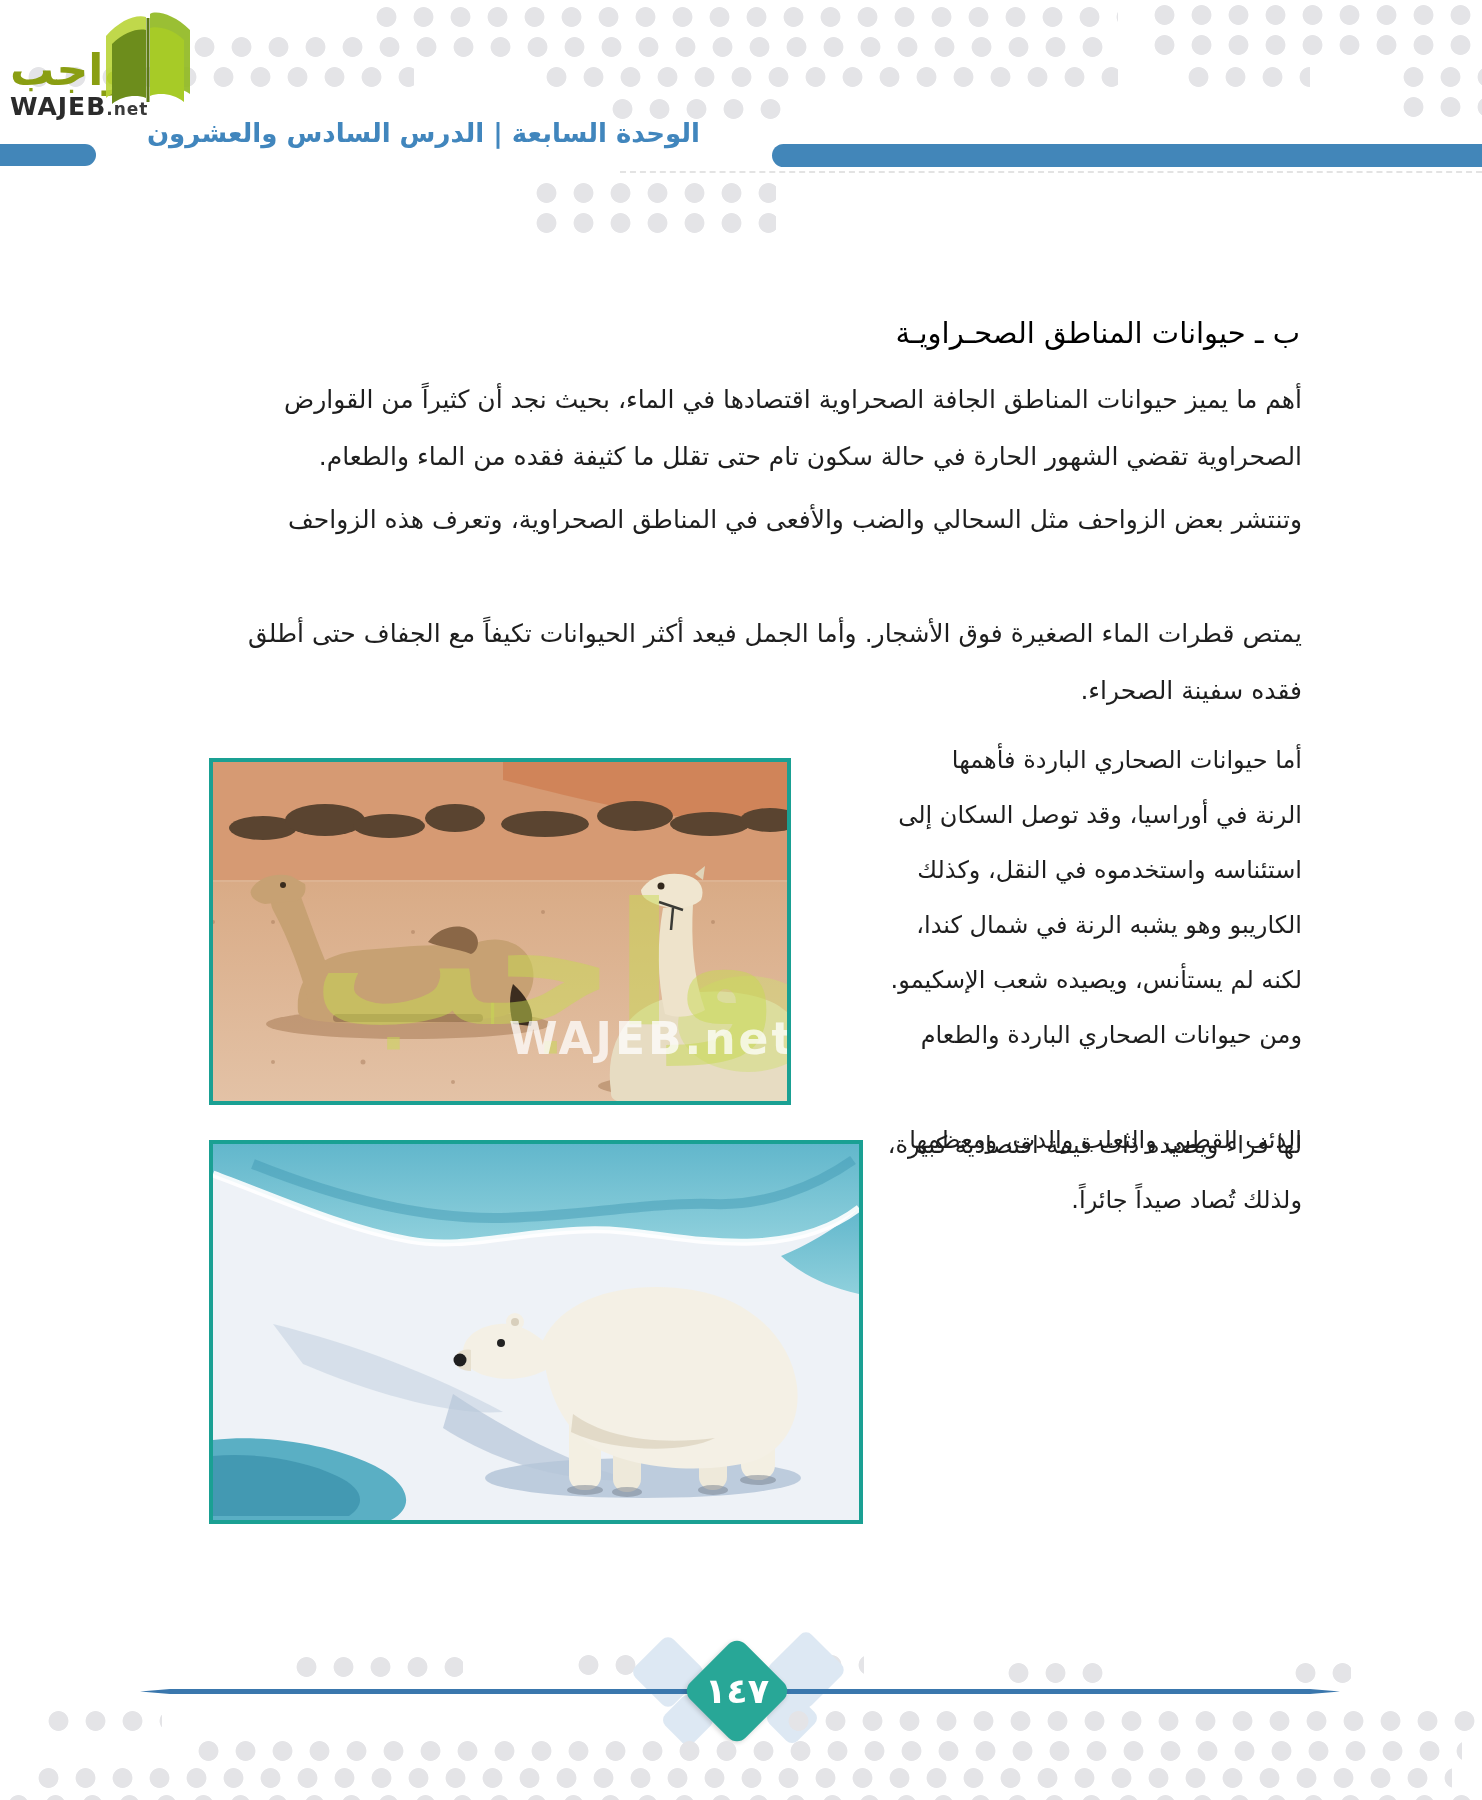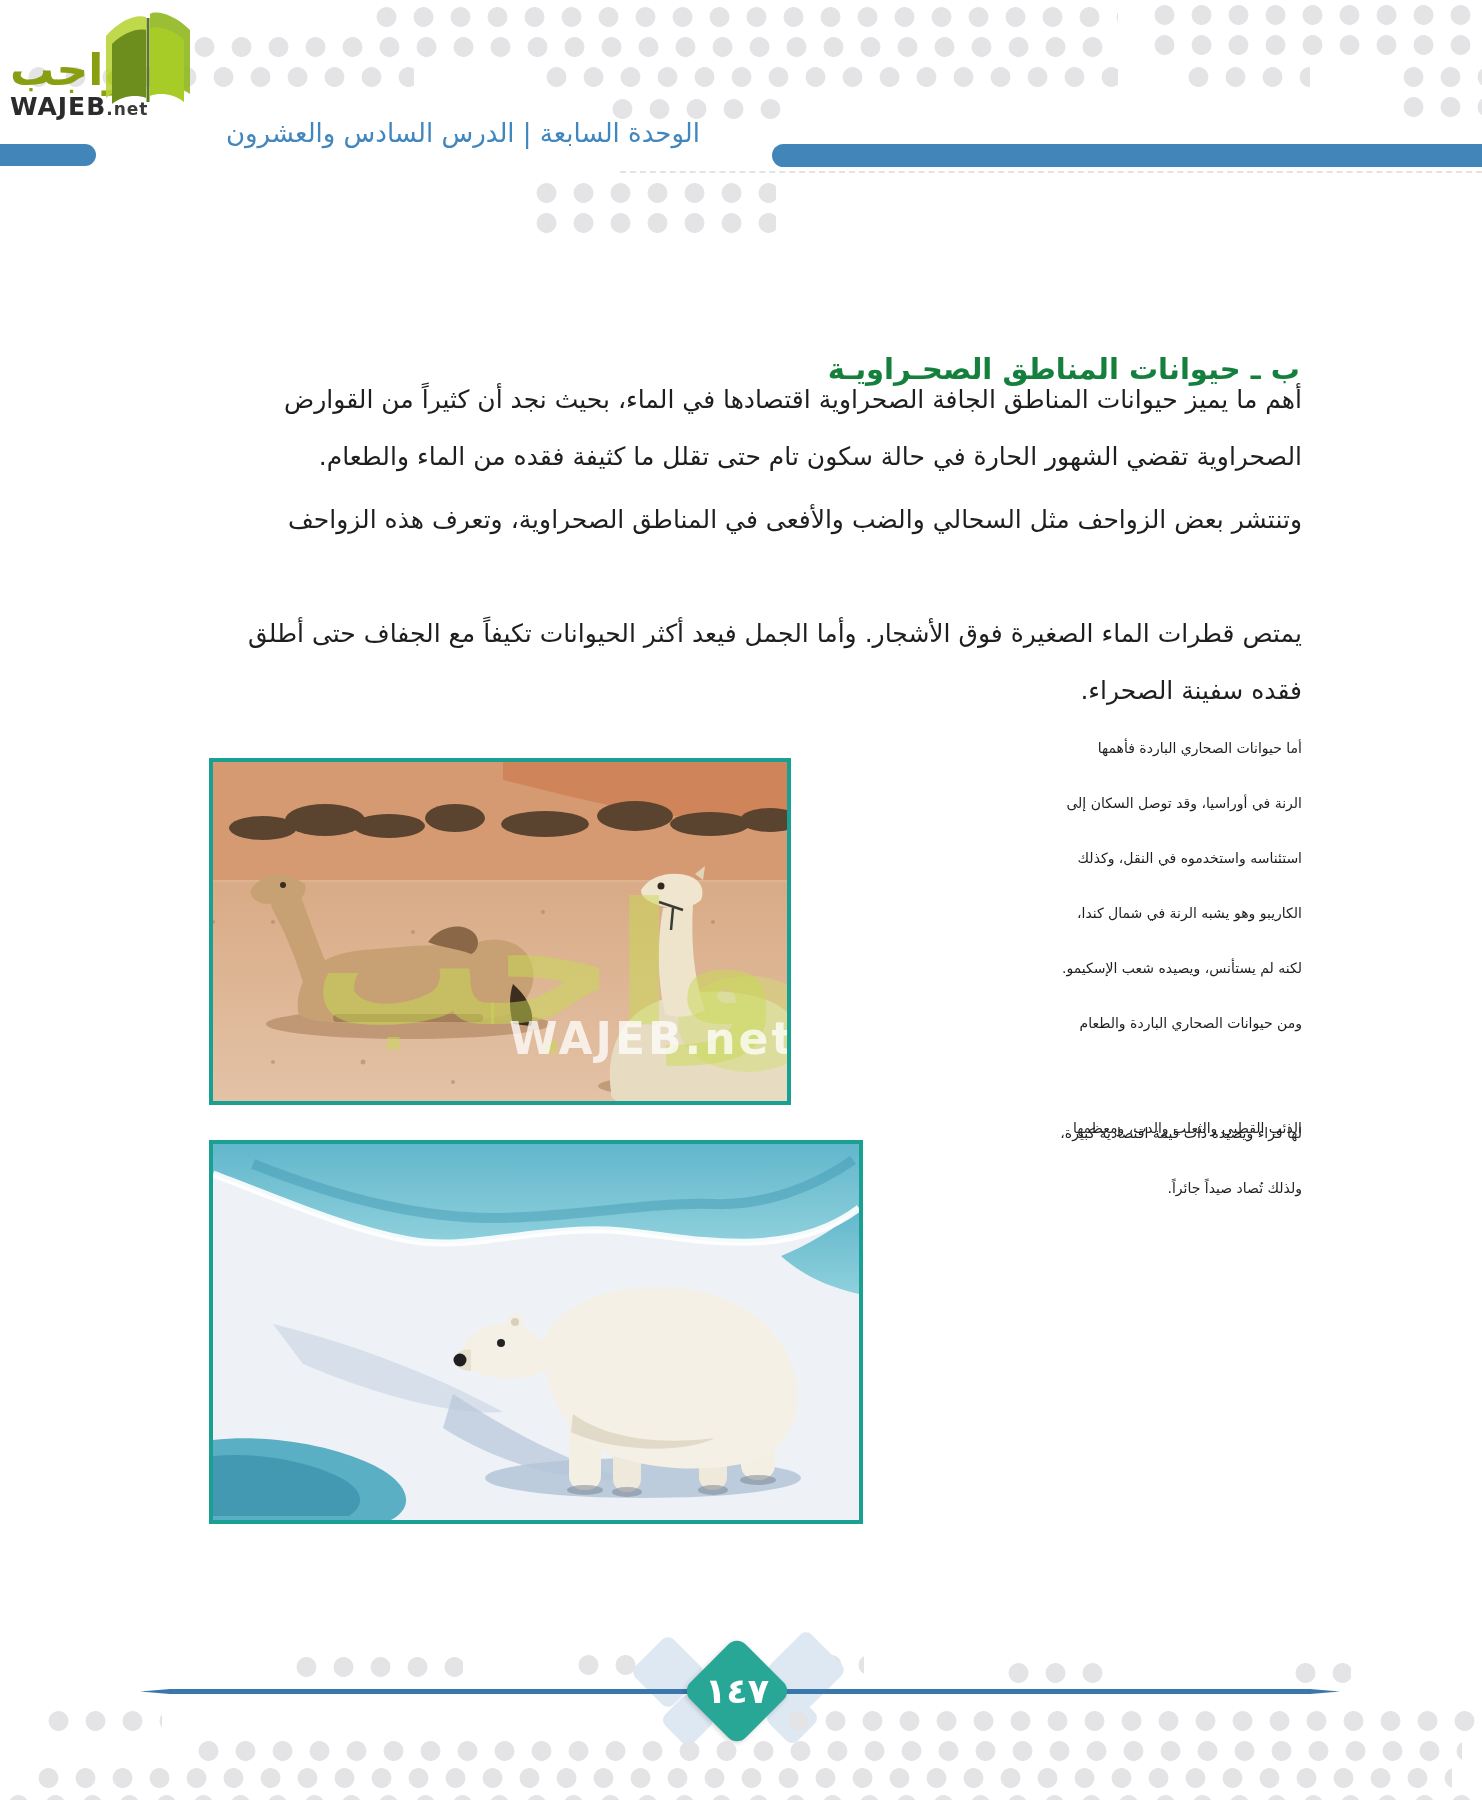--- a/index.html
+++ b/index.html
@@ -8,33 +8,33 @@
     overflow:hidden; font-family:"DejaVu Sans", sans-serif;
   }
   .dots {
     position:absolute;
     background-image: radial-gradient(circle, #e4e4e7 9.5px, rgba(255,255,255,0) 10.3px);
     background-size: 37px 30px;
   }
   .bar { position:absolute; background:#4286b9; }
   .hdr-title {
     position:absolute; right:782px; top:118px; direction:rtl; white-space:nowrap;
-    color:#4186bd; font-size:26px; font-weight:normal;
+    color:#4186bd; font-size:26px; font-weight:bold;
   }
   .dashed-sep { position:absolute; left:620px; top:171px; width:862px; height:0; border-top:2px dashed #e3e3e3; }
   .heading {
     position:absolute; right:182px; top:316px; direction:rtl; white-space:nowrap;
-    color:#15803d; font-size:29px; font-weight:bold;margin-top:36px;
+    color:#000000; font-size:29px; font-weight:normal;
   }
   .bline, .cline {
     position:absolute; right:180px; direction:rtl; white-space:nowrap;
     color:#1e1e1e;
   }
   .bline { font-size:25px; }
-  .cline { font-size:14px; }
+  .cline { font-size:24px;margin-top:6px; }
   .logo-ar { position:absolute; left:10px; top:48px; color:#8a9e12; font-size:44px; font-weight:bold; direction:rtl; line-height:1; }
   .logo-en { position:absolute; left:10px; top:92px; color:#2b2b2b; font-size:25px; font-weight:bold; letter-spacing:1px; }
   .logo-en .tld { font-size:17px; color:#3a3a3a; }
   .figure {
     position:absolute; border:4px solid #1aa093; box-sizing:border-box;
     background:#fff; overflow:hidden;
   }
   .fig-camels { left:209px; top:758px; width:582px; height:347px; }
   .fig-bear   { left:209px; top:1140px; width:654px; height:384px; }
   .figure svg { display:block; width:100%; height:100%; }

